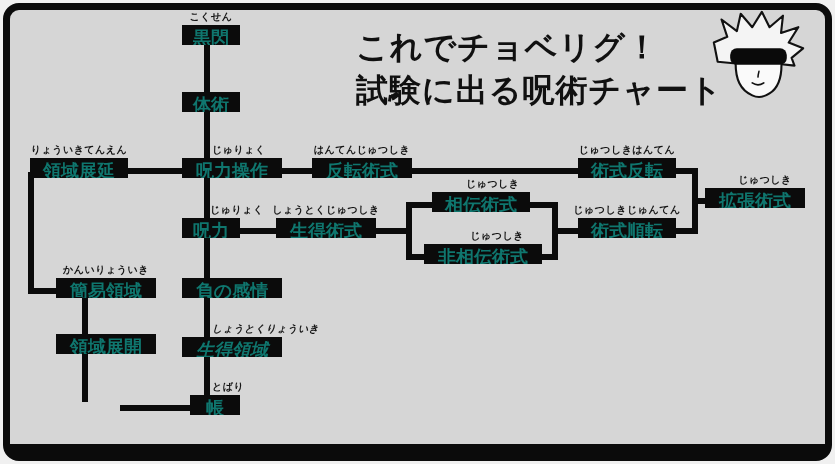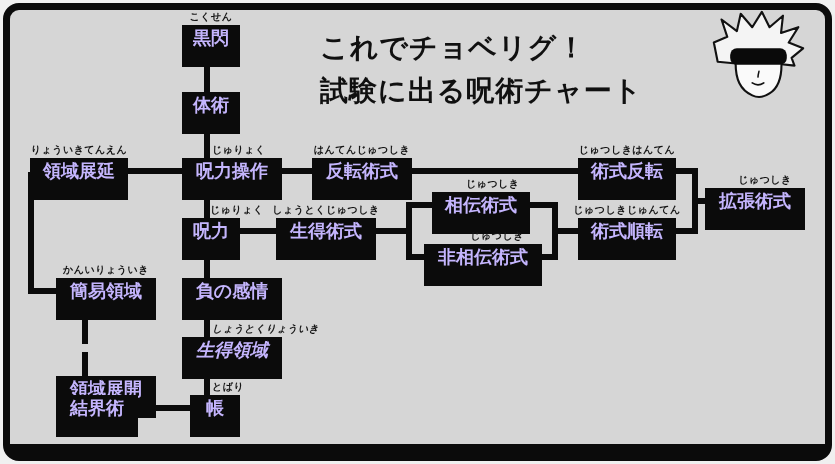--- a/index.html
+++ b/index.html
@@ -11,35 +11,35 @@
   .frame{
     position:absolute;left:3px;top:3px;width:829px;height:458px;
     box-sizing:border-box;
     border:7px solid #0b0b0b;border-bottom-width:17px;
     border-radius:16px;background:#d6d6d6;z-index:1;
   }
   .canvas{position:absolute;inset:0;z-index:2;}
   .conn{position:absolute;background:#0b0b0b;z-index:2;}
   .node{position:absolute;z-index:3;}
   .nbox{
-    background:#0b0b0b;color:#c4b5fd;font-weight:bold;
-    font-size:18px;line-height:26px;height:42px;text-align:center;
+    background:#0b0b0b;color:#0f766e;font-weight:bold;
+    font-size:18px;line-height:26px;height:20px;text-align:center;
     white-space:nowrap;overflow:hidden;
   }
   .ruby{
     position:absolute;bottom:calc(100% + 1px);left:50%;
     transform:translateX(-50%);
     font-size:10px;font-weight:bold;color:#151515;white-space:nowrap;
     z-index:3;letter-spacing:0.5px;
   }
   .title{
     position:absolute;left:320px;top:26px;z-index:3;color:#101010;
     font-weight:bold;letter-spacing:1px;
   }
-  .title .t1,.title .t2{font-size:28px;line-height:43px;white-space:nowrap;}
+  .title .t1,.title .t2{font-size:32px;line-height:43px;white-space:nowrap;margin-left:36px;}
   .mascot{position:absolute;left:710px;top:8px;width:96px;height:96px;z-index:3;}
 </style>
 </head>
 <body>
 
 <div class="frame"></div>
 
 <div class="canvas">
 
   <div class="conn" style="left:204px;top:40px;width:6px;height:368px;"></div>
@@ -125,32 +125,29 @@
 
   <div class="node" style="left:182px;top:278px;width:100px;">
     <div class="nbox">負の感情</div>
   </div>
 
   <div class="node" style="left:56px;top:278px;width:100px;">
     <span class="ruby">かんいりょういき</span>
     <div class="nbox">簡易領域</div>
   </div>
 
-  <div class="node" style="left:56px;top:334px;width:100px;margin-top:42px;">
+  <div class="node" style="left:56px;top:334px;width:100px;">
     <div class="nbox">領域展開</div>
   </div>
 
   <div class="node" style="left:182px;top:337px;width:100px;font-style:italic;">
     <span class="ruby" style="left:30px;transform:none;">しょうとくりょういき</span>
     <div class="nbox">生得領域</div>
   </div>
 
-  <div class="node" style="left:56px;top:395px;width:82px;">
-    <div class="nbox">結界術</div>
-  </div>
 
   <div class="node" style="left:190px;top:395px;width:50px;">
     <span class="ruby" style="left:22px;transform:none;">とばり</span>
     <div class="nbox">帳</div>
   </div>
 
   <div class="title">
     <div class="t1">これでチョベリグ！</div>
     <div class="t2">試験に出る呪術チャート</div>
   </div>

